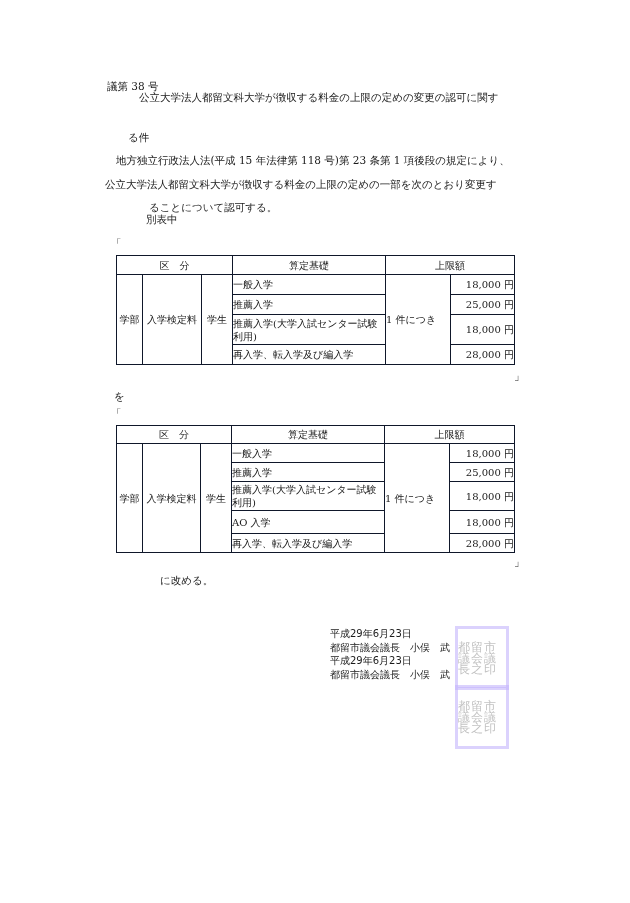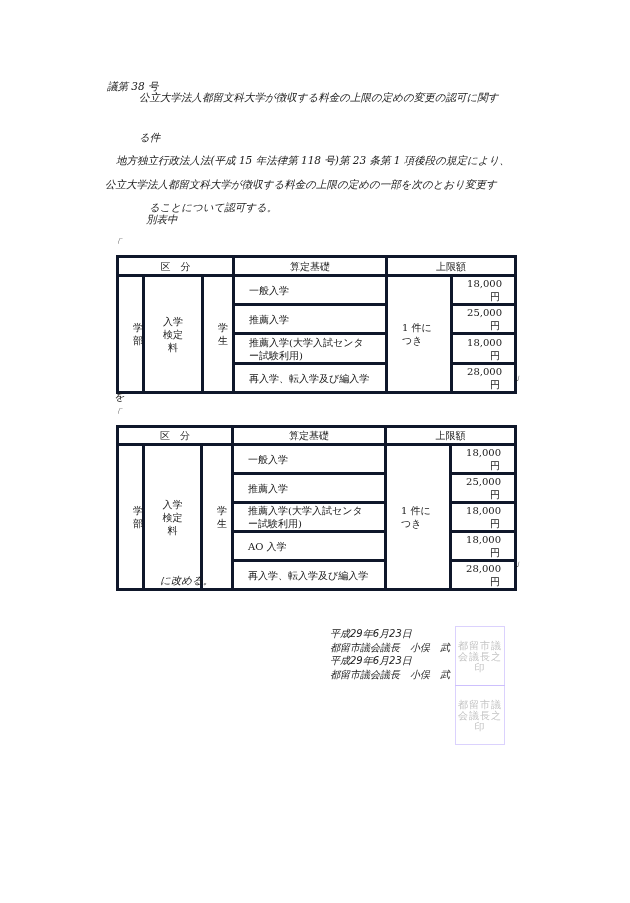--- a/index.html
+++ b/index.html
@@ -1,37 +1,37 @@
 <!DOCTYPE html>
 <html><head>
 <meta charset="utf-8">
 <style>
   html, body { margin:0; padding:0; background:#ffffff; }
   body { width:630px; height:903px; position:relative; overflow:hidden;
          font-family:"DejaVu Serif", "Liberation Serif", serif; color:#1a1a1a; font-size:10.5px; }
-  .abs { position:absolute; white-space:nowrap;font-style:italic; }
+  .abs { position:absolute; white-space:nowrap; }
   table.fee { position:absolute; border-collapse:collapse; table-layout:fixed; font-size:10px; }
-  table.fee td { border:3px solid #0f172a; padding:0 14px; line-height:13px; vertical-align:middle; }
+  table.fee td { border:1px solid #0f172a; padding:0 0; line-height:13px; vertical-align:middle; }
   td.c { text-align:center; }
   td.r { text-align:right; padding-right:1px;margin-left:15px; }
   td.l { text-align:left; }
   .sig { font-family:"DejaVu Sans", "Liberation Sans", sans-serif; font-size:10px; line-height:13.5px; }
-  .stamp { position:absolute; width:48px; height:58px; border:1px solid #c4b5fd; opacity:0.6;
+  .stamp { position:absolute; width:48px; height:58px; border:3px solid #c4b5fd; opacity:0.6;
            display:flex; flex-wrap:wrap; align-content:center; justify-content:center;
-           font-size:10px; color:#999; letter-spacing:1px; line-height:11px; text-align:center; }
+           font-size:12px; color:#999; letter-spacing:1px; line-height:11px; }
 </style>
 </head>
 <body>
 
 <div>
 
   <div class="abs" style="left:107px;top:80px;">議第 38 号</div>
 
   <div class="abs" style="left:139px;top:91px;">公立大学法人都留文科大学が徴収する料金の上限の定めの変更の認可に関す</div>
-  <div class="abs" style="left:139px;top:131px;">る件</div>
+  <div class="abs" style="left:128px;top:131px;">る件</div>
 
   <div class="abs" style="left:116px;top:154px;">地方独立行政法人法(平成 15 年法律第 118 号)第 23 条第 1 項後段の規定により、</div>
   <div class="abs" style="left:105px;top:178px;">公立大学法人都留文科大学が徴収する料金の上限の定めの一部を次のとおり変更す</div>
   <div class="abs" style="left:105px;top:201px;margin-left:44px;">ることについて認可する。</div>
 
   <div class="abs" style="left:146px;top:213px;">別表中</div>
 
   <div class="abs" style="left:111px;top:237px;">「</div>
 
   <table class="fee" style="left:116px;top:255px;width:398px;">

